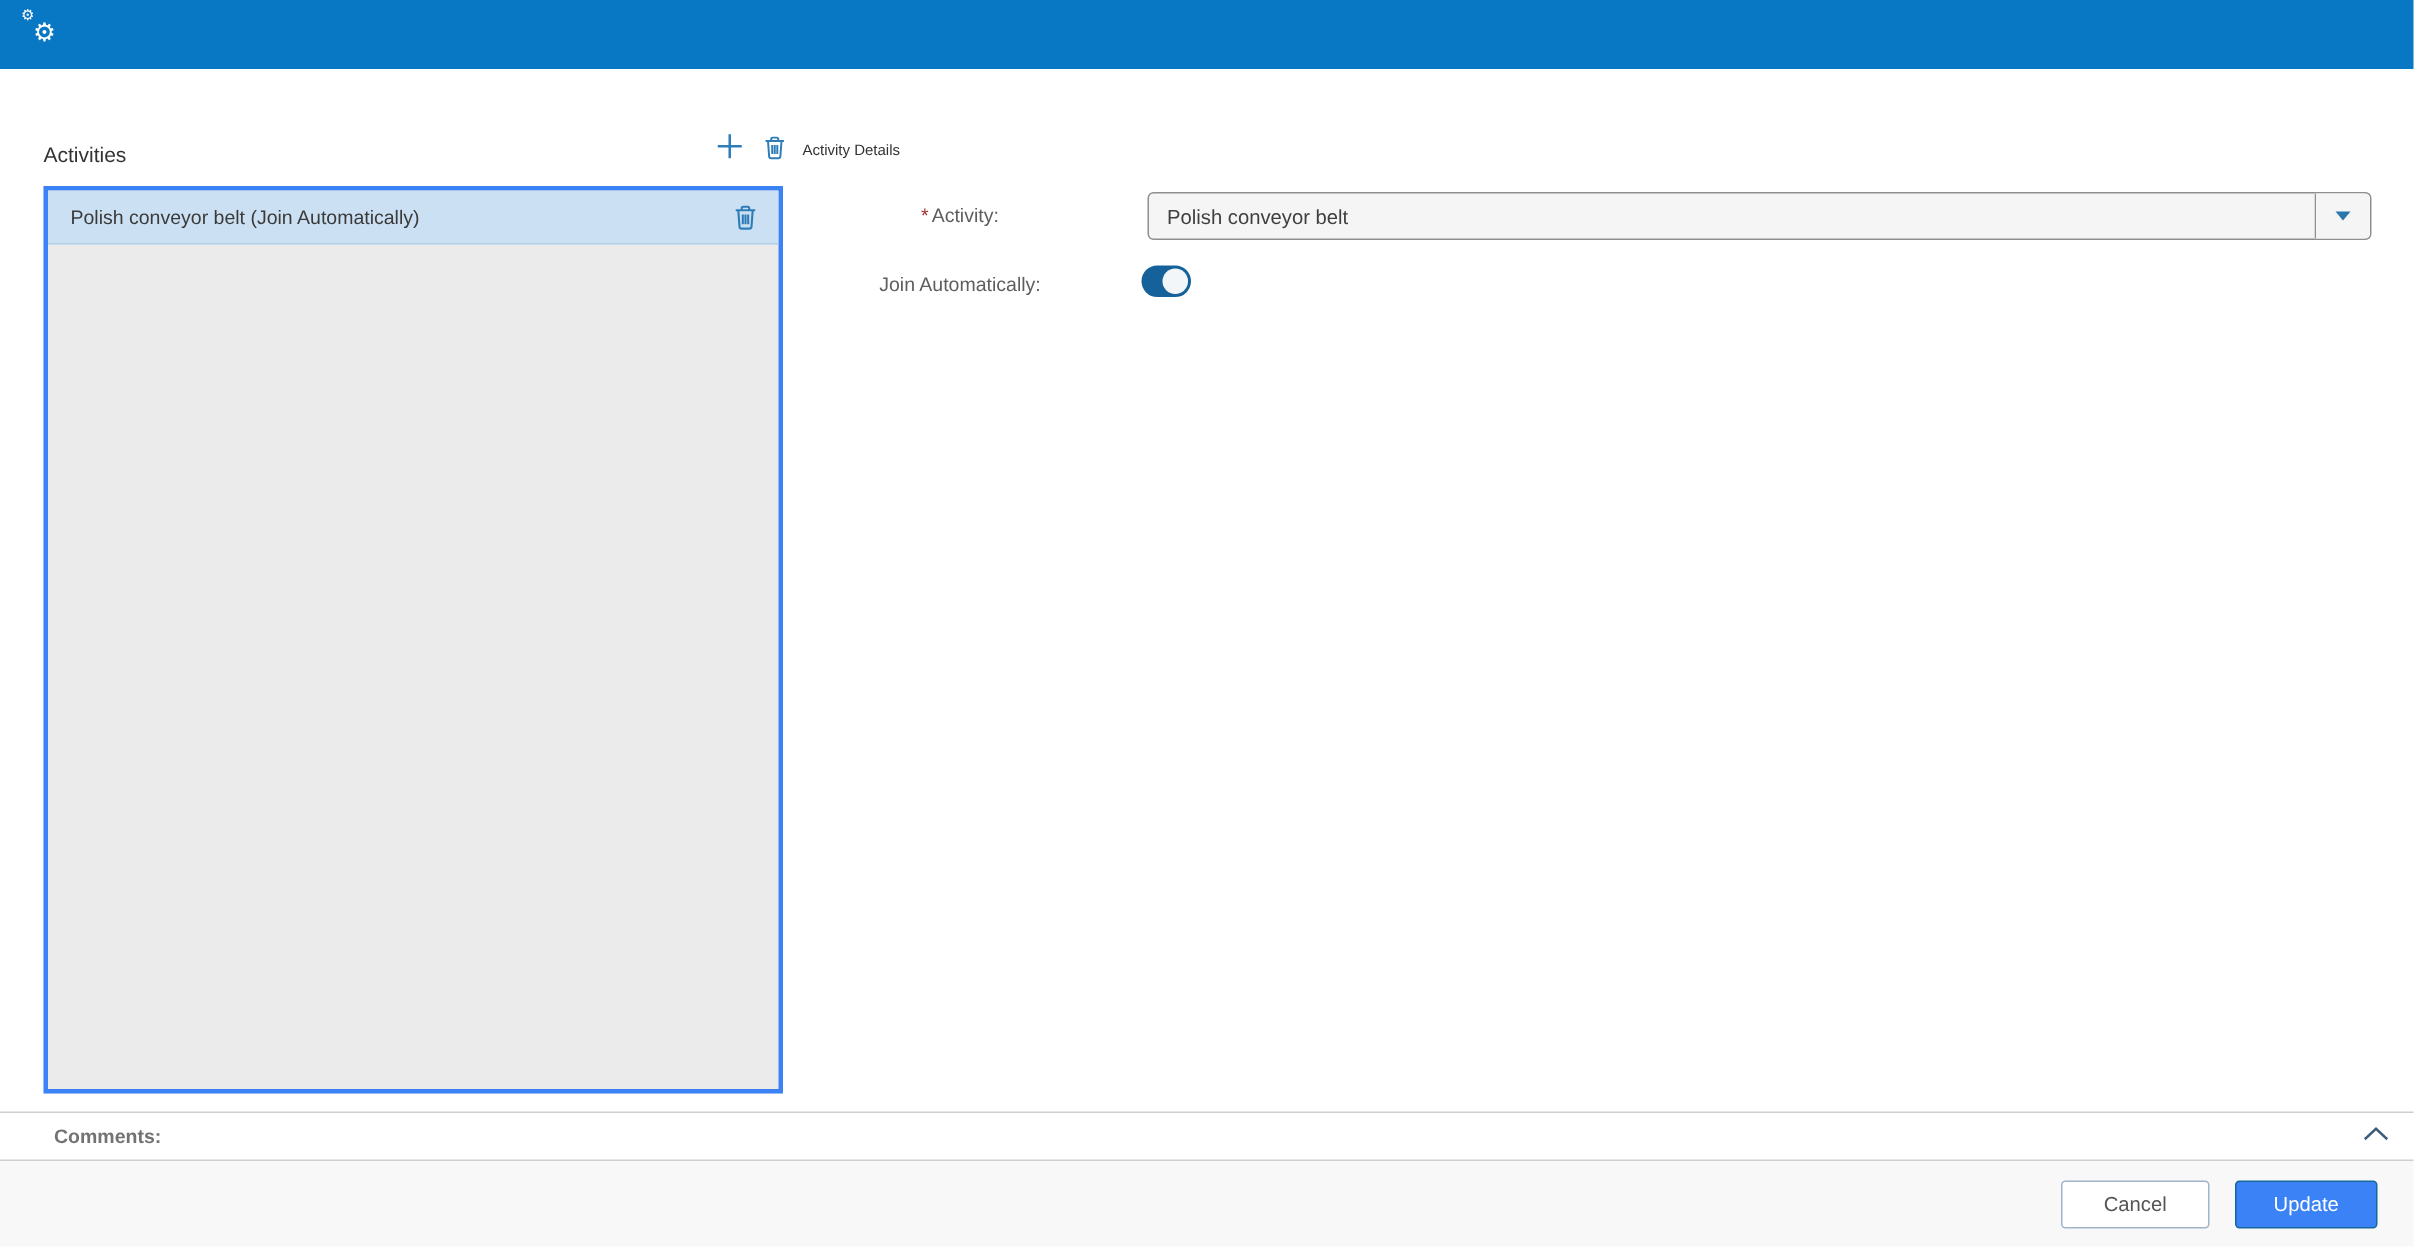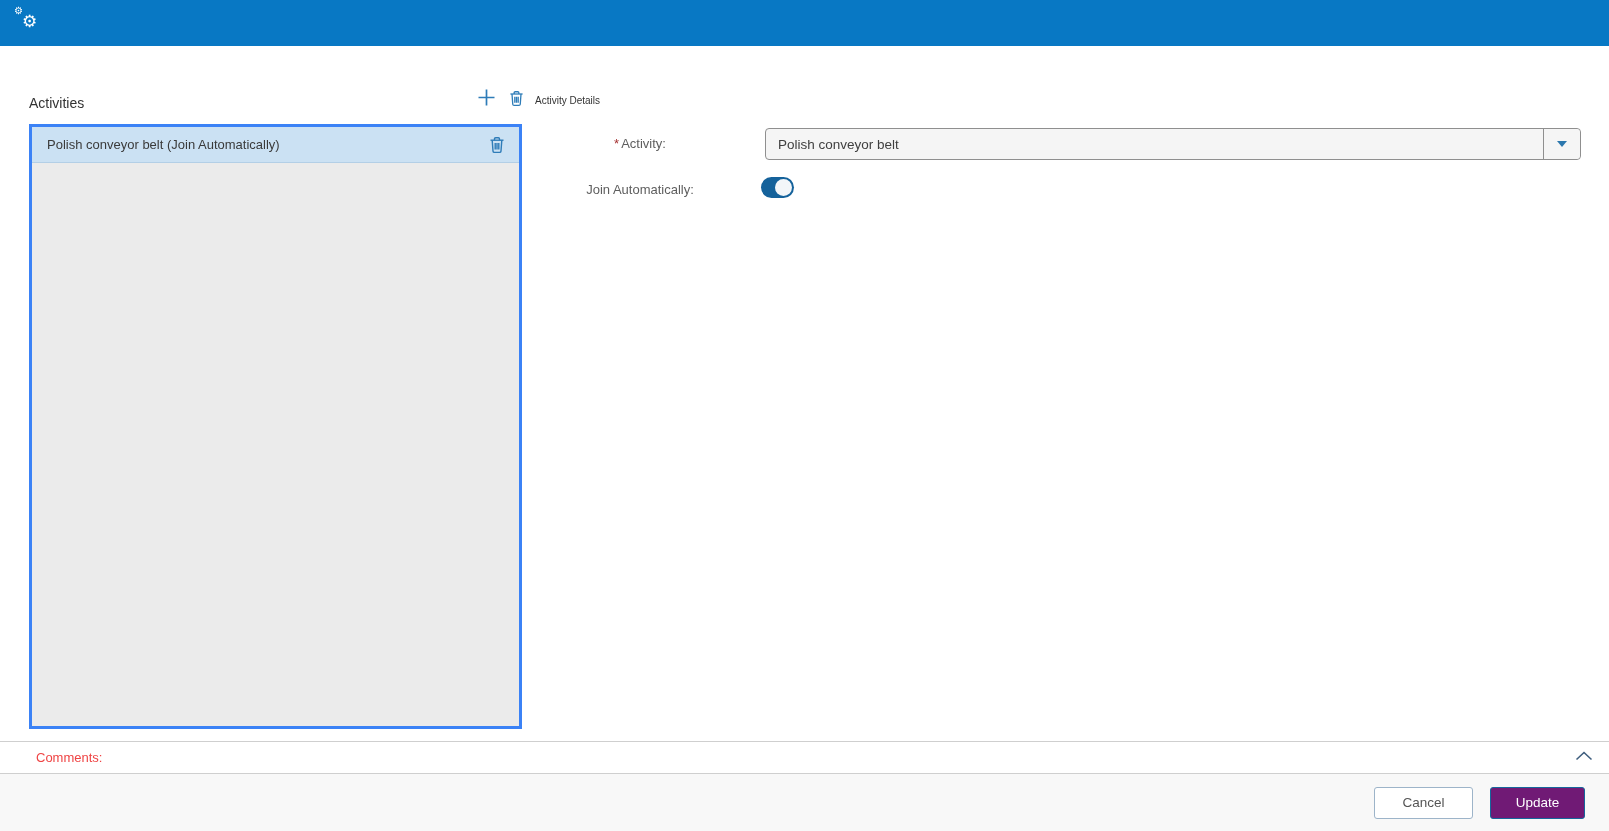--- a/index.html
+++ b/index.html
@@ -72,37 +72,37 @@
   }
   .toggle .knob{
     position:absolute;right:2px;top:2px;width:17px;height:17px;border-radius:50%;background:#f3f6f9;
   }
 
   .comments-bar{
     position:absolute;left:0;top:741px;width:1609px;height:33px;
     background:#ffffff;border-top:1px solid #cfcfcf;border-bottom:1px solid #cfcfcf;
     box-sizing:border-box;display:flex;align-items:center;cursor:pointer;
   }
-  .comments-bar .comments-label{margin-left:36px;font-size:13px;color:#ef4444;}
+  .comments-bar .comments-label{margin-left:36px;font-size:13px;color:#737373;font-weight:bold;}
   .chevron{position:absolute;right:16px;top:9px;line-height:0;cursor:pointer;}
 
   .footer{
     position:absolute;left:0;top:774px;width:1609px;height:57px;background:#f8f8f8;
     display:flex;align-items:center;justify-content:flex-end;gap:17px;
     padding-right:24px;box-sizing:border-box;
   }
   .btn{
     height:32px;border-radius:3px;font-family:"Liberation Sans",sans-serif;
     font-size:13.5px;cursor:pointer;
   }
   .btn-cancel{
     width:99px;background:#ffffff;border:1px solid #9db4c9;color:#555;
   }
   .btn-update{
-    width:95px;background:#701a75;border:1px solid #15679c;color:#ffffff;
+    width:95px;background:#3b82f6;border:1px solid #15679c;color:#ffffff;
   }
 </style>
 </head>
 <body>
 
 <div class="titlebar">
   <span class="cogs">
     <span class="gear-small">⚙</span>
     <span class="gear-big">⚙</span>
   </span>

